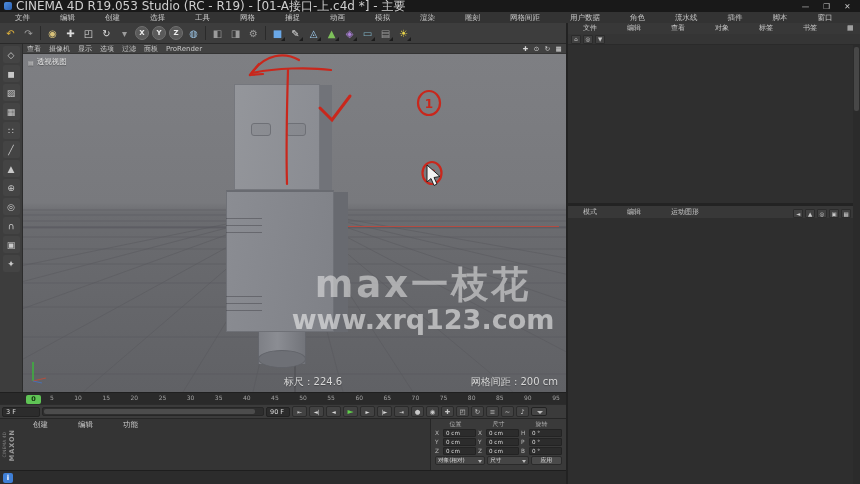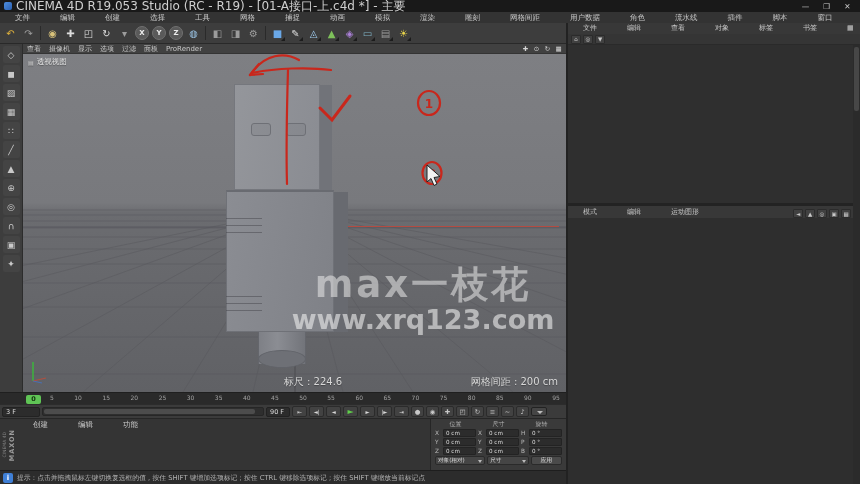--- a/index.html
+++ b/index.html
@@ -421,21 +421,20 @@
         </span>
       <span class="cp-dd" style="flex:1">
           <span>尺寸</span>
         </span>
       <span class="cp-btn">应用</span>
     </div>
   </div>
 
   <div id="statusbar" class="abs">
     <span class="info">i</span>
-    <span class="txt">提示 : 点击并拖拽鼠标左键切换复选框的值 , 按住 SHIFT 键增加选项标记 ; 按住 CTRL 键移除选项标记 ; 按住 SHIFT 键缩放当前标记点</span>
   </div>
 
   <div id="splitter-v" class="abs"></div>
   <div id="right-panel" class="abs">
     <div class="om-menus">
       <span class="mi">文件</span>
       <span class="mi">编辑</span>
       <span class="mi">查看</span>
       <span class="mi">对象</span>
       <span class="mi">标签</span>

